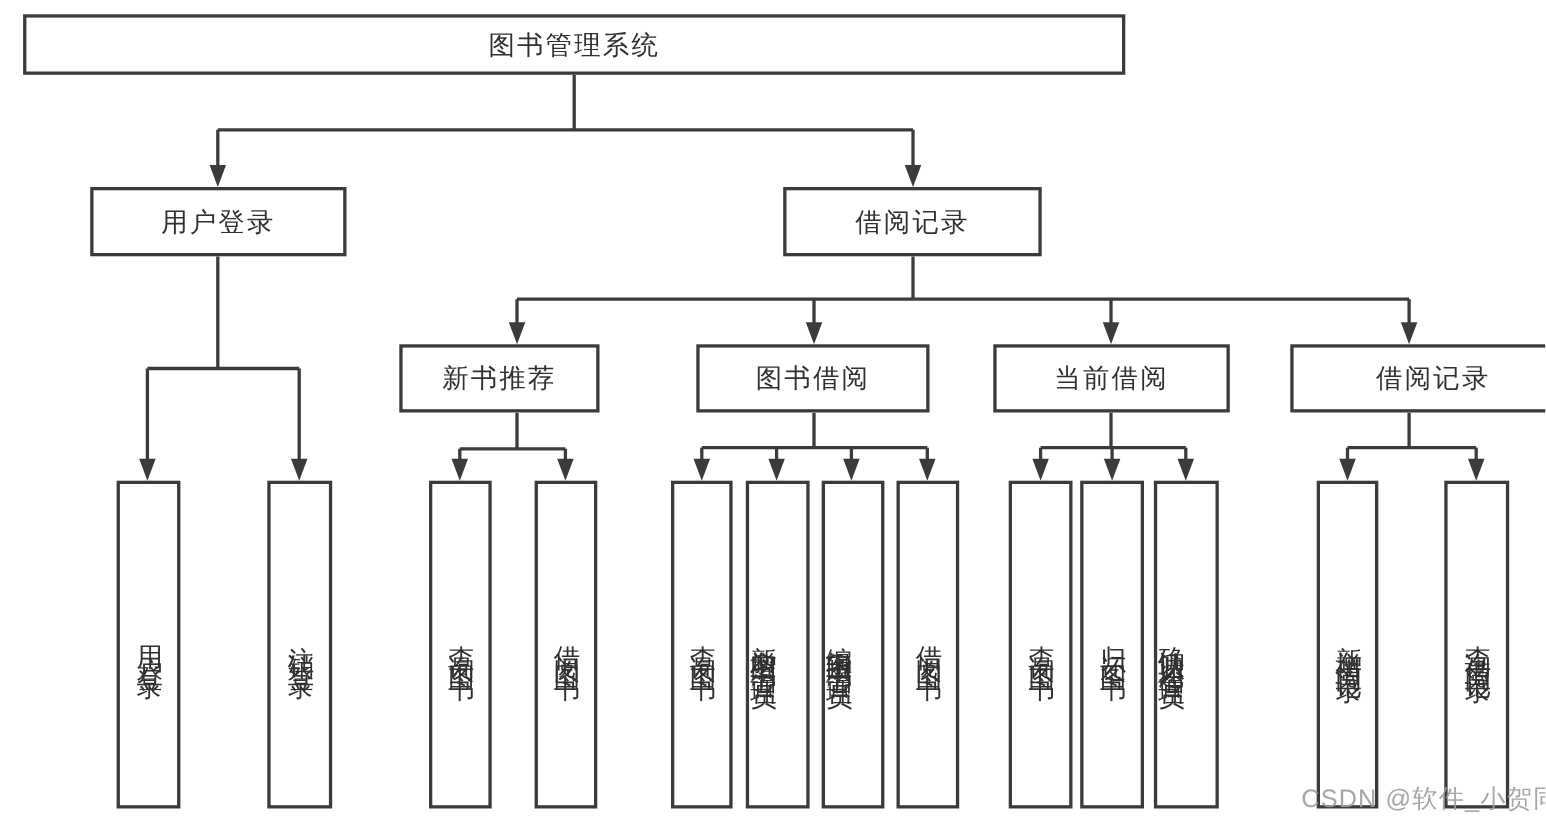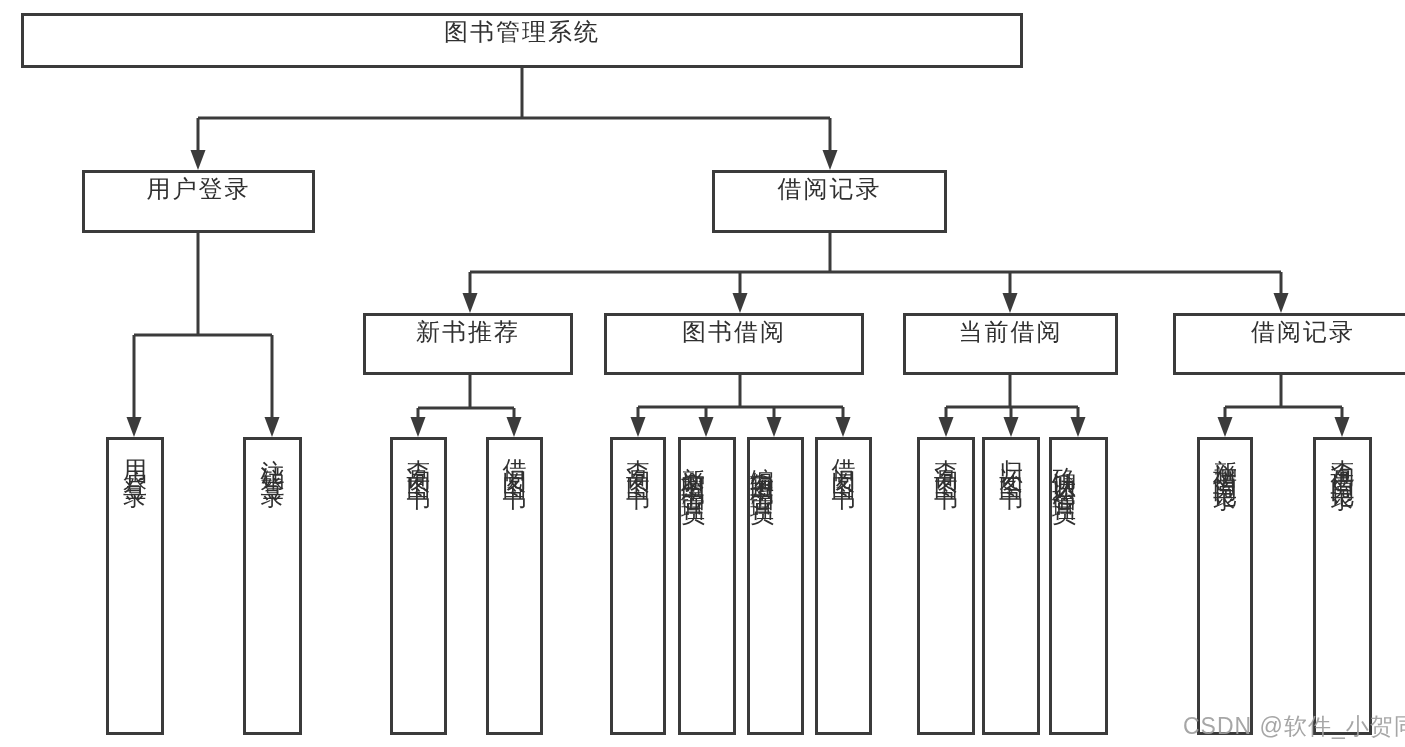--- a/index.html
+++ b/index.html
@@ -18,20 +18,21 @@
     z-index: 1;
   }
   .edges path { stroke: #3b3b3b; stroke-width: 3; fill: none; }
   .edges polygon { fill: #3b3b3b; stroke: none; }
   .box {
     position: absolute;
     background: #ffffff;
     border: 3px solid #3b3b3b;
     box-sizing: border-box;
     display: flex;
+    align-items: center;
     justify-content: center;
     z-index: 2;
     color: #303030;
   }
   .box.h span {
     font-size: 24px;
     letter-spacing: 2px;
     white-space: nowrap;
   }
   .box.v span {
@@ -143,24 +144,24 @@
     <span>图书管理系统</span>
   </div>
 
   <div class="box h" style="left:82px;top:170px;width:233px;height:63px">
     <span>用户登录</span>
   </div>
   <div class="box h" style="left:712px;top:170px;width:235px;height:63px">
     <span>借阅记录</span>
   </div>
 
-  <div class="box h" style="left:363px;top:313px;width:210px;height:62px">
+  <div class="box h" style="left:363px;top:313px;width:182px;height:62px">
     <span>新书推荐</span>
   </div>
-  <div class="box h" style="left:604px;top:313px;width:260px;height:62px">
+  <div class="box h" style="left:633px;top:313px;width:212px;height:62px">
     <span>图书借阅</span>
   </div>
   <div class="box h" style="left:903px;top:313px;width:215px;height:62px">
     <span>当前借阅</span>
   </div>
   <div class="box h" style="left:1173px;top:313px;width:260px;height:62px">
     <span>借阅记录</span>
   </div>
 
   <div class="box v" style="left:106px;top:437px;width:58px;height:298px">

